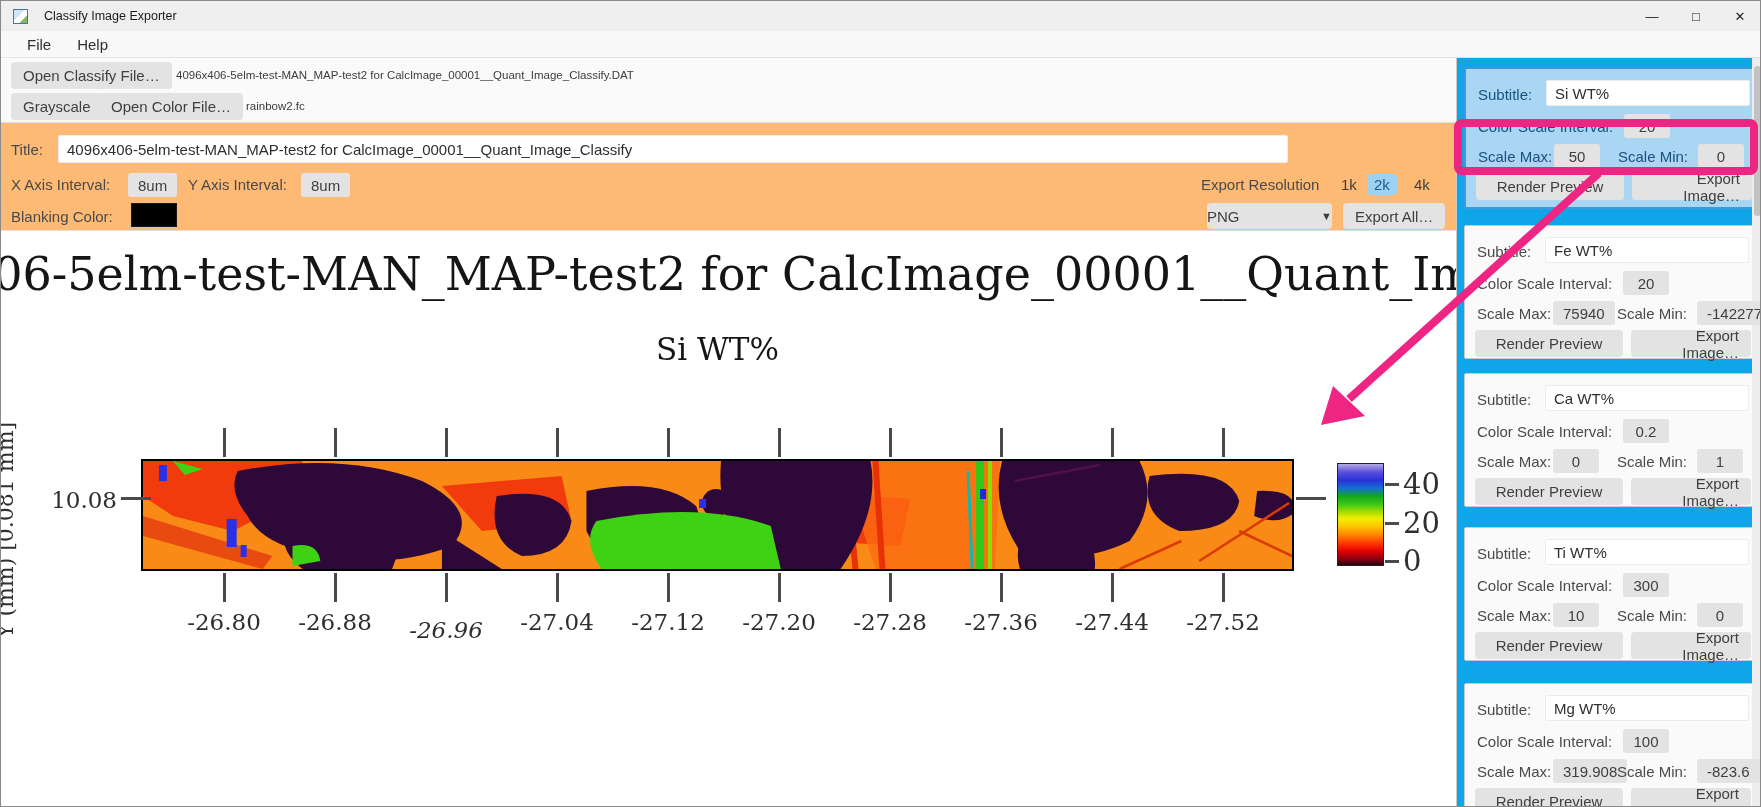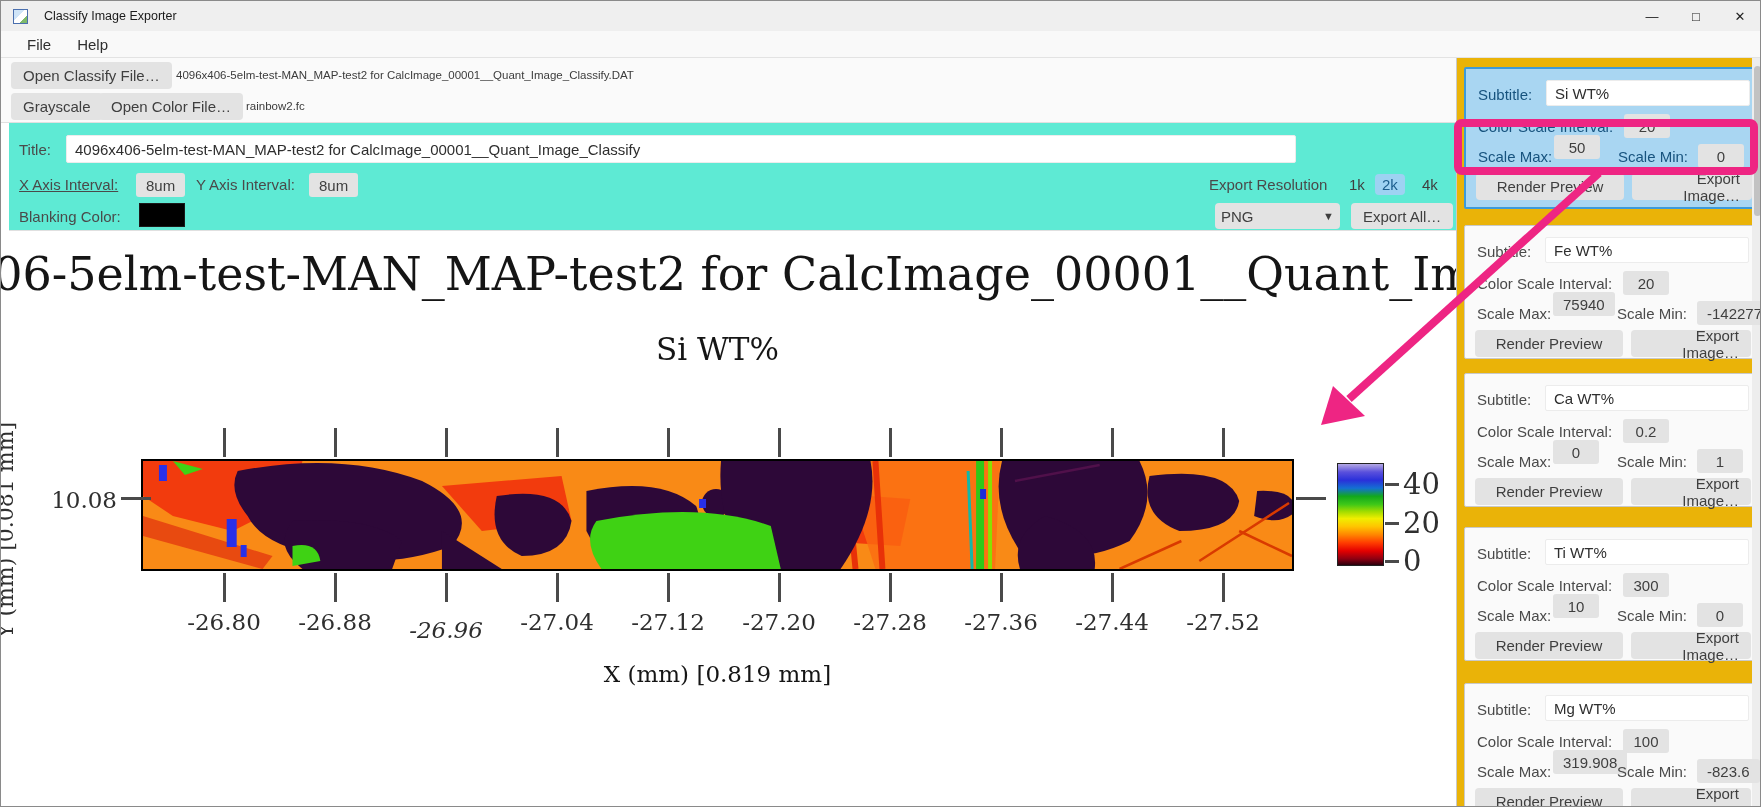--- a/index.html
+++ b/index.html
@@ -20,38 +20,38 @@
 
   
   .menubar { position:absolute; left:0; top:30px; width:1761px; height:27px;
              background:#f9f9f9; display:flex; align-items:center; gap:26px;
              padding-left:26px; border-bottom:1px solid #e3e3e3; }
   .menu-item { font-size:15px; color:#2f2f2f; }
 
   
   .toolbar { position:absolute; left:0; top:57px; width:1455px; height:65px;
              background:#fafafa; border-bottom:1px solid #e0e0e0; }
-  .settings { position:absolute; left:8px; top:122px; width:1455px; height:108px;
-              background:#5eead4; border-bottom:1px solid #e0e0e0; }
+  .settings { position:absolute; left:0; top:122px; width:1455px; height:108px;
+              background:#fdba74; border-bottom:1px solid #e0e0e0; }
   .btn { display:inline-flex; align-items:center; justify-content:center;
          background:#e3e3e3; border-radius:4px; color:#3f3f3f; font-size:15px;
          padding:0 12px; height:27px;text-align:right; }
   .filehint { font-size:11.5px; color:#3c3c3c; }
   .lbl { font-size:15px; color:#4a4a4a; }
   .badge { display:inline-flex; align-items:center; justify-content:center;
            background:#e3e3e3; border-radius:3px; font-size:15px; color:#3f3f3f;
            height:24px; padding:0 10px; min-width:46px; white-space:nowrap; }
   .abs { position:absolute; }
   .text-input { background:#ffffff; border:1px solid #ececec; border-radius:2px;
                 font-size:15px; color:#2e2e2e; padding:0 8px;
                 font-family:"Liberation Sans", sans-serif; }
   .res-opt { font-size:15px; color:#3f3f3f; padding:2px 7px; border-radius:4px; }
   .res-opt.sel { background:#9ed2f2; color:#1c5d8c; }
   .dropdown { position:absolute; display:flex; align-items:center; justify-content:space-between;
-              background:#e3e3e3; border-radius:4px; height:26px; padding:0 6px;
+              background:#e3e3e3; border-radius:4px; height:26px; padding:0 0;
               font-size:15px; color:#3f3f3f; }
   .swatch { border:1px solid #1a1a1a; background:#000; }
 
   
   .figure { position:absolute; left:0; top:230px; width:1455px; height:577px;
             background:#ffffff; overflow:hidden; }
   .serif { font-family:"DejaVu Serif", "Liberation Serif", serif; color:#151515; }
   .big-title { position:absolute; left:-180px; top:14px; width:1490px; height:60px;
                font-size:46px; line-height:58px; text-align:center; white-space:nowrap; }
   .plot-subtitle { position:absolute; left:140px; top:100px; width:1153px;
@@ -71,32 +71,32 @@
               border:1px solid #222;
               background:linear-gradient(180deg,
                  #b4a8e4 0%, #5a50dc 8%, #2a30da 16%, #1470d2 24%, #12a81c 32%,
                  #3fc818 40%, #a0dc00 47%, #f0ee00 54%, #ffc400 62%, #ff8600 70%,
                  #ff3c00 78%, #e40000 86%, #8c0012 94%, #2c000c 100%); }
   .cb-tick { position:absolute; width:14px; height:3px; background:#4a4a4a; left:1384px; }
   .cb-lab { position:absolute; left:1402px; width:60px; font-size:29px; color:#2f2f2f; }
 
   
   .sidebar { position:absolute; left:1455px; top:57px; width:306px; height:750px;
-             background:#eab308; border-left:1px solid #c9c9c9; }
+             background:#0ea5e9; border-left:1px solid #c9c9c9; }
   .group { position:absolute; left:7px; width:290px; height:134px;
            background:#fafafa; border:1px solid #c9c9c9; border-radius:2px; }
   .group.sel { background:#a9d6f2; border:2px solid #3d9ad9; height:142px; }
   .group .lbl { position:absolute; font-size:15px; color:#4a4a4a; white-space:nowrap; }
   .group.sel .lbl { color:#17537e; }
   .g-sub-lbl { left:12px; top:17px; }
   .g-input { position:absolute; left:80px; top:11px; width:204px; height:26px; }
   .g-csi-lbl { left:12px; top:49px; }
   .g-csi-val { position:absolute; left:158px; top:45px; }
   .g-max-lbl { left:12px; top:79px; }
-  .g-max-val { position:absolute; left:88px; top:66px; }
+  .g-max-val { position:absolute; left:88px; top:75px; }
   .g-min-lbl { left:152px; top:79px; }
   .g-min-val { position:absolute; left:232px; top:75px; z-index:2; }
   .g-render { position:absolute; left:10px; top:104px; width:148px; }
   .g-export { position:absolute; left:166px; top:104px; width:120px; }
 
   .scrollbar { position:absolute; left:295px; top:0; width:10px; height:750px;
                background:#ededed; z-index:1; }
   .scroll-thumb { position:absolute; left:1.5px; top:8px; width:7px; height:150px;
                   background:#c2c2c2; border-radius:4px; }
 
@@ -127,21 +127,21 @@
   <div class="filehint abs" style="left:175px; top:11px;">4096x406-5elm-test-MAN_MAP-test2 for CalcImage_00001__Quant_Image_Classify.DAT</div>
   <div class="btn abs" style="left:10px; top:35px;">Grayscale</div>
   <div class="btn abs" style="left:98px; top:35px;">Open Color File…</div>
   <div class="filehint abs" style="left:245px; top:42px;">rainbow2.fc</div>
 </div>
 
 <div class="settings">
   <span class="lbl abs" style="left:10px; top:18px;">Title:</span>
   <input class="text-input abs" style="left: 57px; top: 12px; width: 1230px; height: 28px;" value="4096x406-5elm-test-MAN_MAP-test2 for CalcImage_00001__Quant_Image_Classify">
 
-  <span class="lbl abs" style="left:10px; top:53px;text-decoration:underline;">X Axis Interval:</span>
+  <span class="lbl abs" style="left:10px; top:53px;">X Axis Interval:</span>
   <span class="badge abs" style="left:127px; top:50px;">8um</span>
   <span class="lbl abs" style="left:187px; top:53px;">Y Axis Interval:</span>
   <span class="badge abs" style="left:300px; top:50px;">8um</span>
 
   <span class="lbl abs" style="left:1200px; top:53px;">Export Resolution</span>
   <span class="res-opt abs" style="left:1333px; top:51px;">1k</span>
   <span class="res-opt sel abs" style="left:1366px; top:51px;">2k</span>
   <span class="res-opt abs" style="left:1406px; top:51px;">4k</span>
 
   <span class="lbl abs" style="left:10px; top:85px;">Blanking Color:</span>
@@ -229,21 +229,20 @@
   <div class="xlab serif" style="left:723px; top:378px;">-27.20</div>
   <div class="xlab serif" style="left:834px; top:378px;">-27.28</div>
   <div class="xlab serif" style="left:945px; top:378px;">-27.36</div>
   <div class="xlab serif" style="left:1056px; top:378px;">-27.44</div>
   <div class="xlab serif" style="left:1167px; top:378px;">-27.52</div>
 
   <div class="ylab-num serif">10.08</div>
   <div class="tick-h" style="left:120px; top:266px;"></div>
   <div class="tick-h" style="left:1295px; top:266px;"></div>
   <div class="yaxis-title serif">Y (mm)  [0.081 mm]</div>
-  <div class="xaxis-title serif">X (mm)  [0.819 mm]</div>
 
   <div class="colorbar"></div>
   <div class="cb-tick" style="top:252px;"></div>
   <div class="cb-tick" style="top:291px;"></div>
   <div class="cb-tick" style="top:329px;"></div>
   <div class="cb-lab serif" style="top:236px;">40</div>
   <div class="cb-lab serif" style="top:275px;">20</div>
   <div class="cb-lab serif" style="top:313px;">0</div>
 </div>
 

